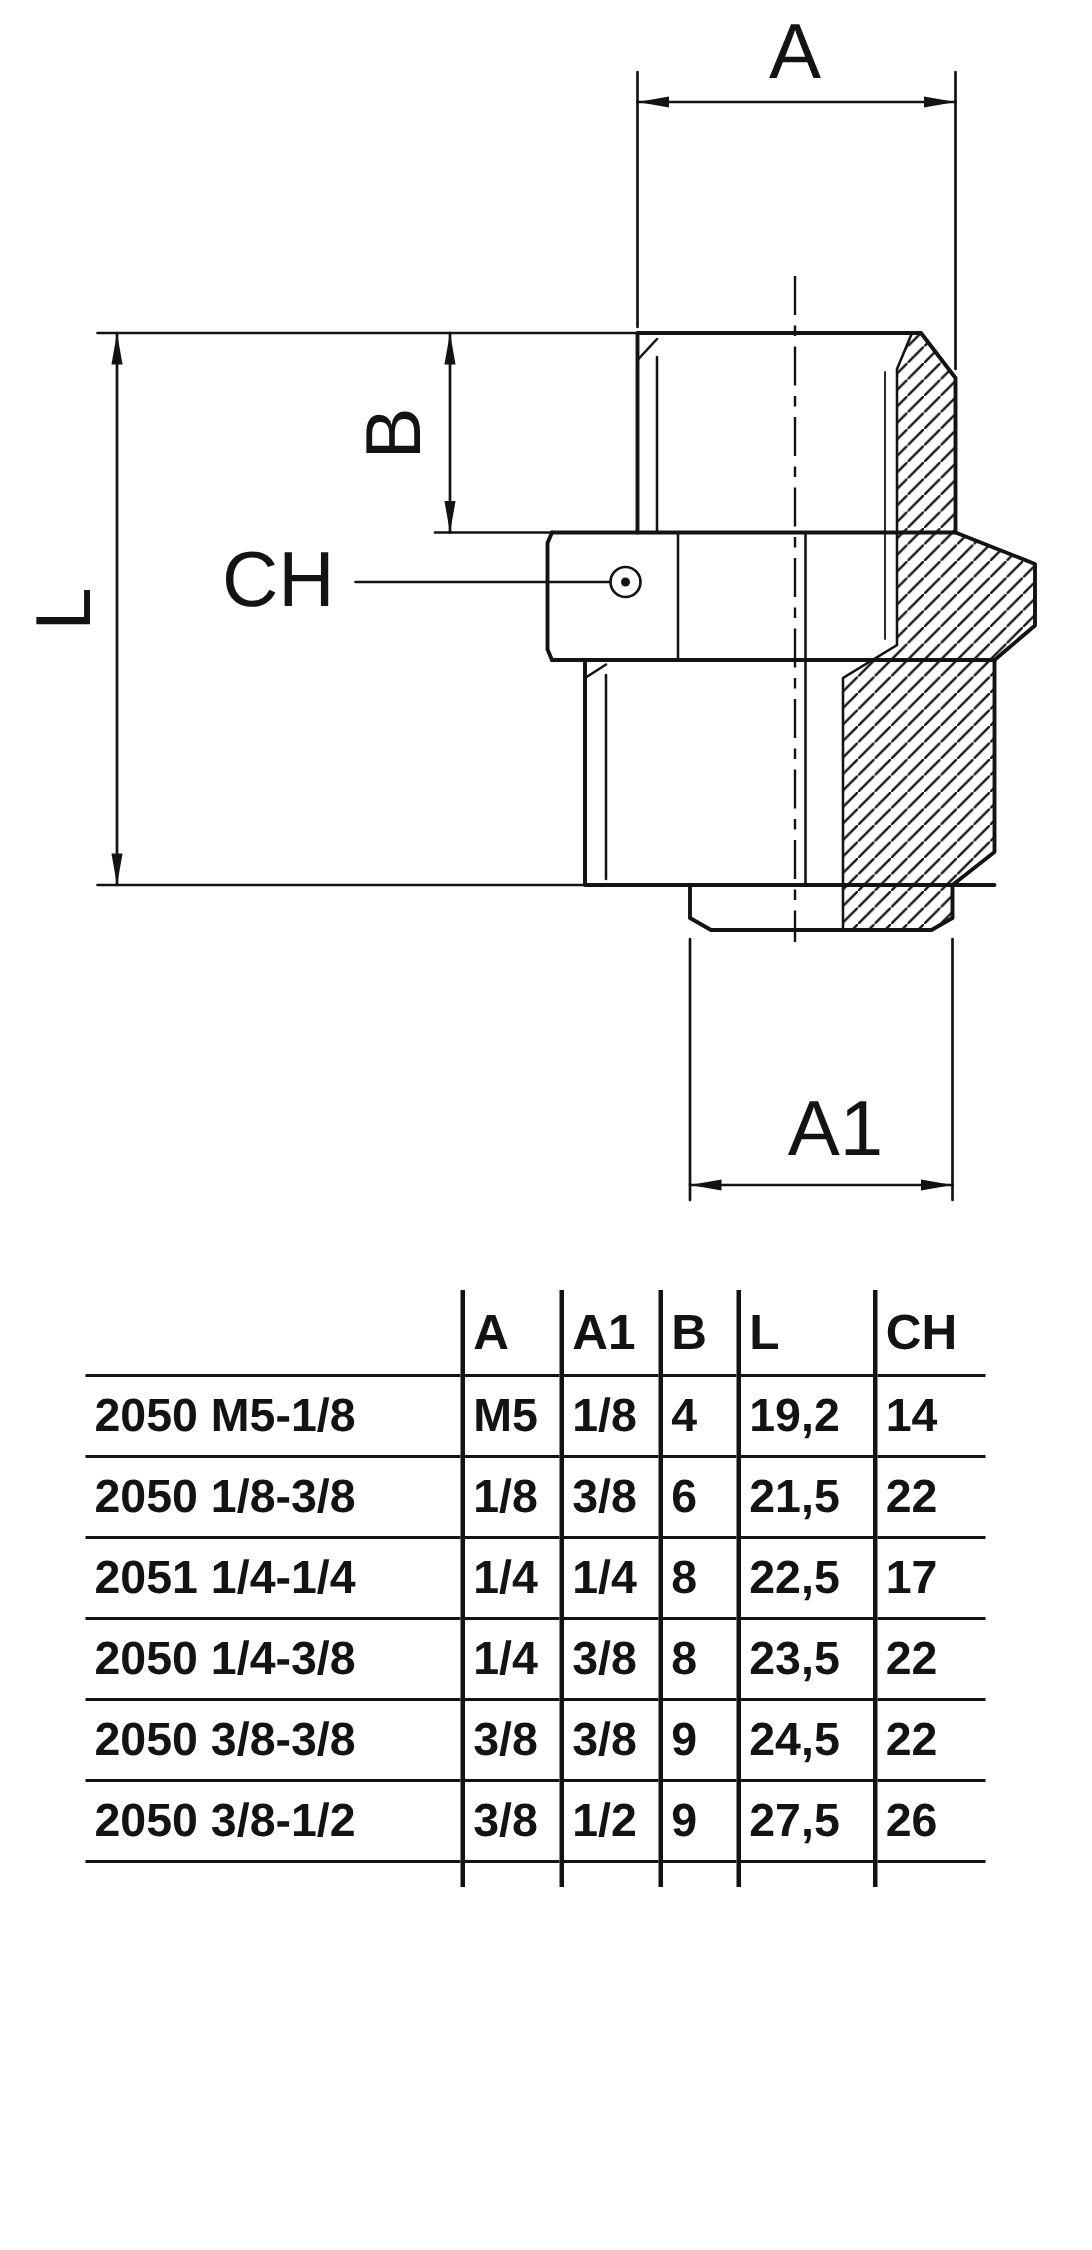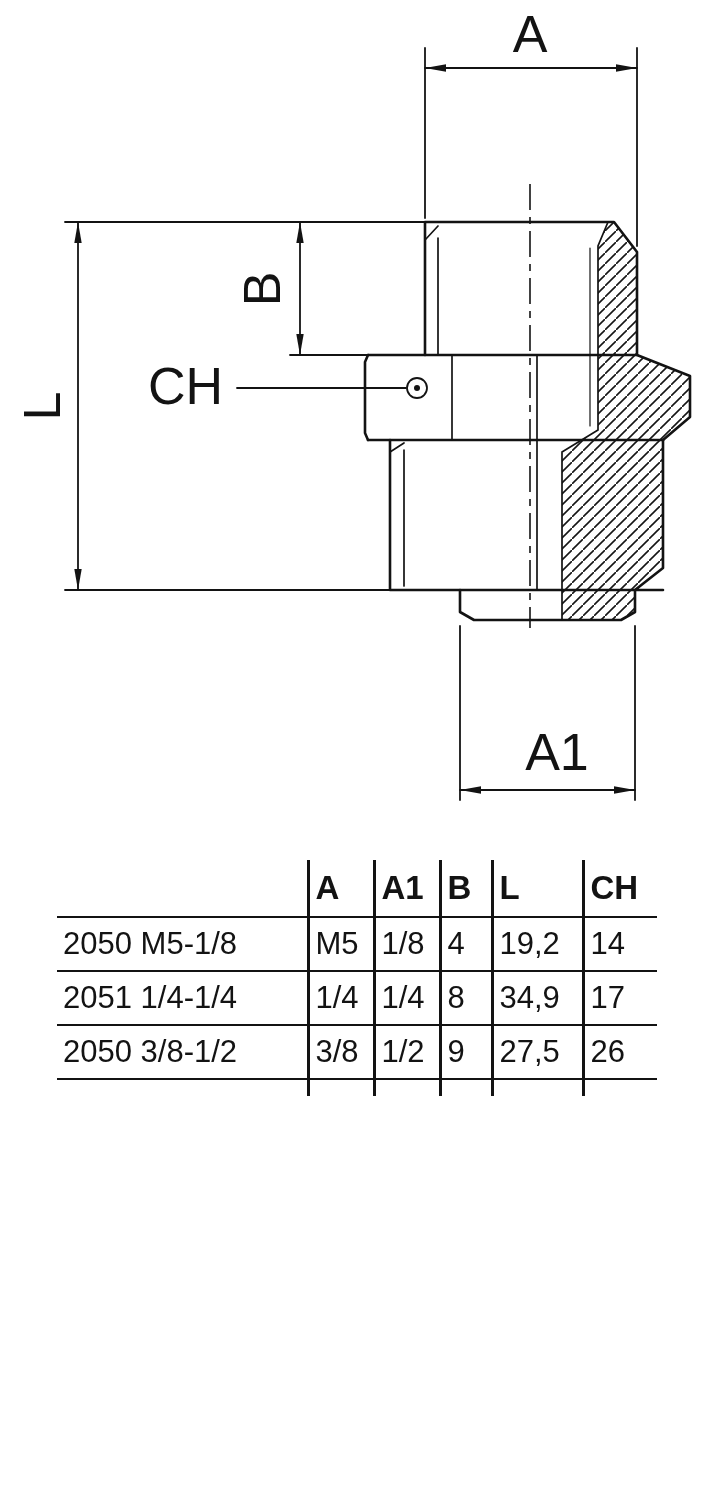--- a/index.html
+++ b/index.html
@@ -29,21 +29,21 @@
     white-space: nowrap;
     overflow: hidden;
   }
   .dim-table thead th {
     font-weight: 700;
     font-size: 33px;
     height: 56px;
     border-bottom: 2.5px solid #131313;
   }
   .dim-table tbody td {
-    font-weight: 400;
+    font-weight: 700;
     height: 52px;
     border-bottom: 2.5px solid #131313;
   }
   .dim-table .vline { border-left: 3px solid #131313; }
   .dim-table tfoot td { height: 16px; border-bottom: none; }
 </style>
 </head>
 <body>
 
 <div class="page">
@@ -143,26 +143,50 @@
       <tbody>
         <tr>
           <td>2050 M5-1/8</td>
           <td class="vline">M5</td>
           <td class="vline">1/8</td>
           <td class="vline">4</td>
           <td class="vline">19,2</td>
           <td class="vline">14</td>
         </tr>
         <tr>
+          <td>2050 1/8-3/8</td>
+          <td class="vline">1/8</td>
+          <td class="vline">3/8</td>
+          <td class="vline">6</td>
+          <td class="vline">21,5</td>
+          <td class="vline">22</td>
+        </tr>
+        <tr>
           <td>2051 1/4-1/4</td>
           <td class="vline">1/4</td>
           <td class="vline">1/4</td>
           <td class="vline">8</td>
-          <td class="vline">34,9</td>
+          <td class="vline">22,5</td>
           <td class="vline">17</td>
+        </tr>
+        <tr>
+          <td>2050 1/4-3/8</td>
+          <td class="vline">1/4</td>
+          <td class="vline">3/8</td>
+          <td class="vline">8</td>
+          <td class="vline">23,5</td>
+          <td class="vline">22</td>
+        </tr>
+        <tr>
+          <td>2050 3/8-3/8</td>
+          <td class="vline">3/8</td>
+          <td class="vline">3/8</td>
+          <td class="vline">9</td>
+          <td class="vline">24,5</td>
+          <td class="vline">22</td>
         </tr>
         <tr>
           <td>2050 3/8-1/2</td>
           <td class="vline">3/8</td>
           <td class="vline">1/2</td>
           <td class="vline">9</td>
           <td class="vline">27,5</td>
           <td class="vline">26</td>
         </tr>
       </tbody>

